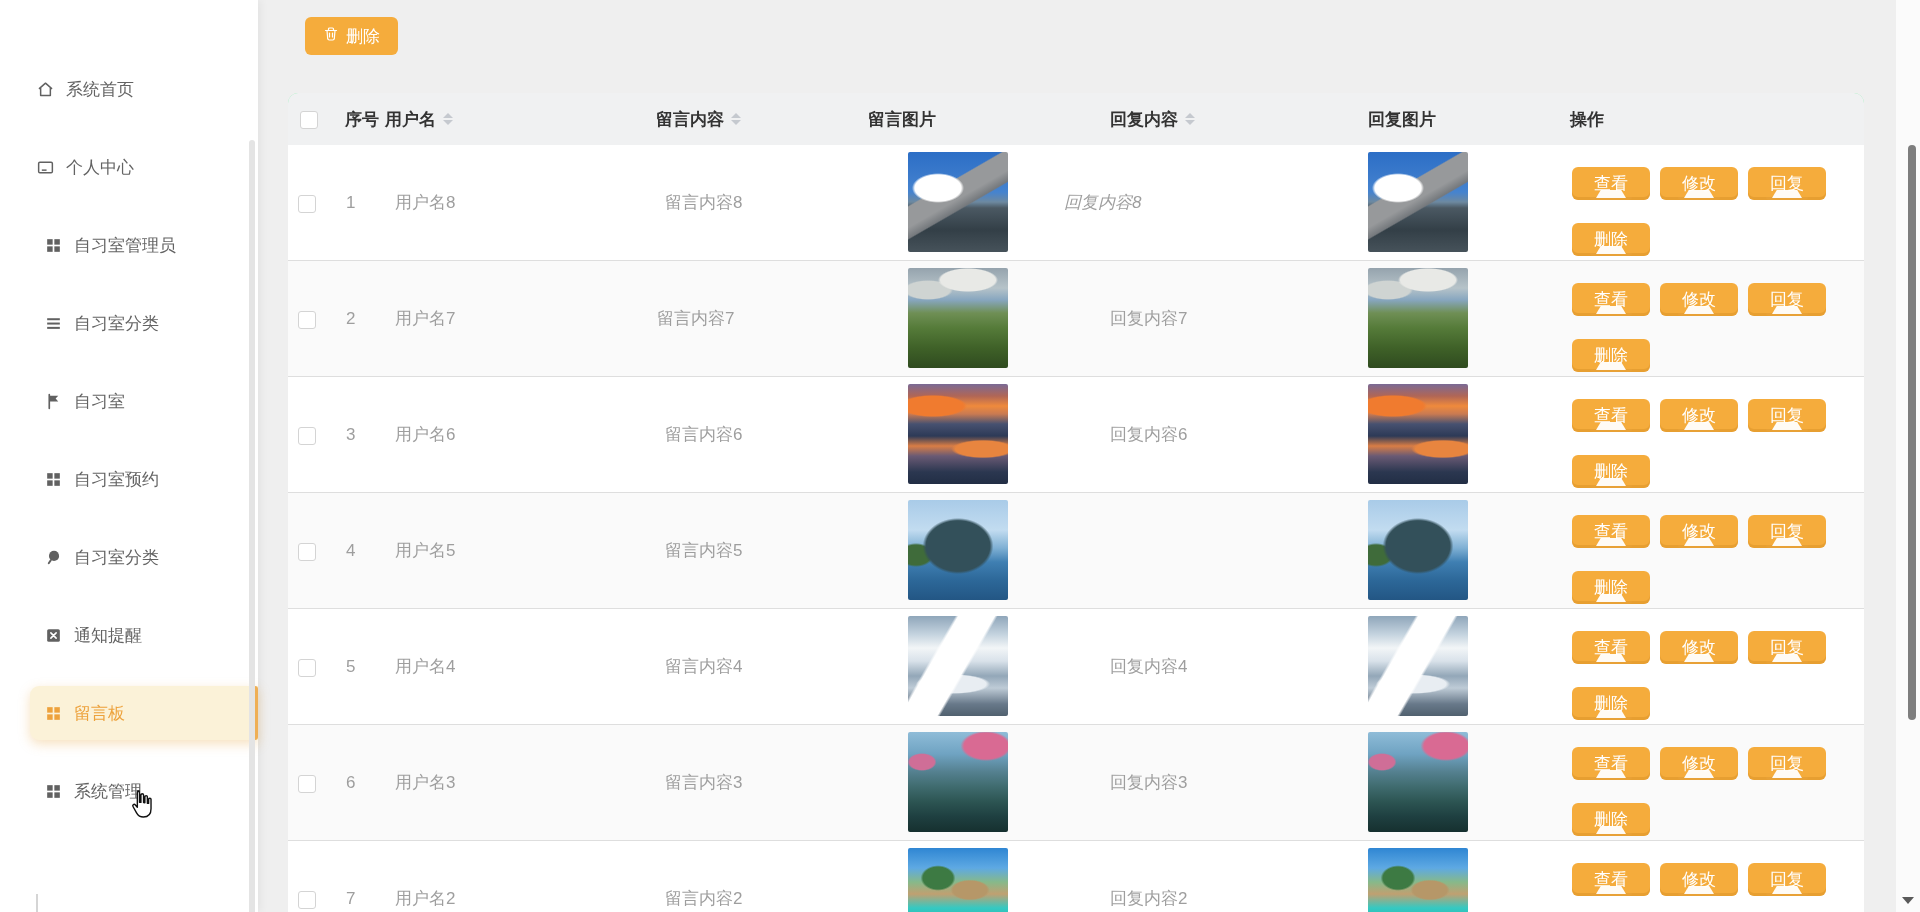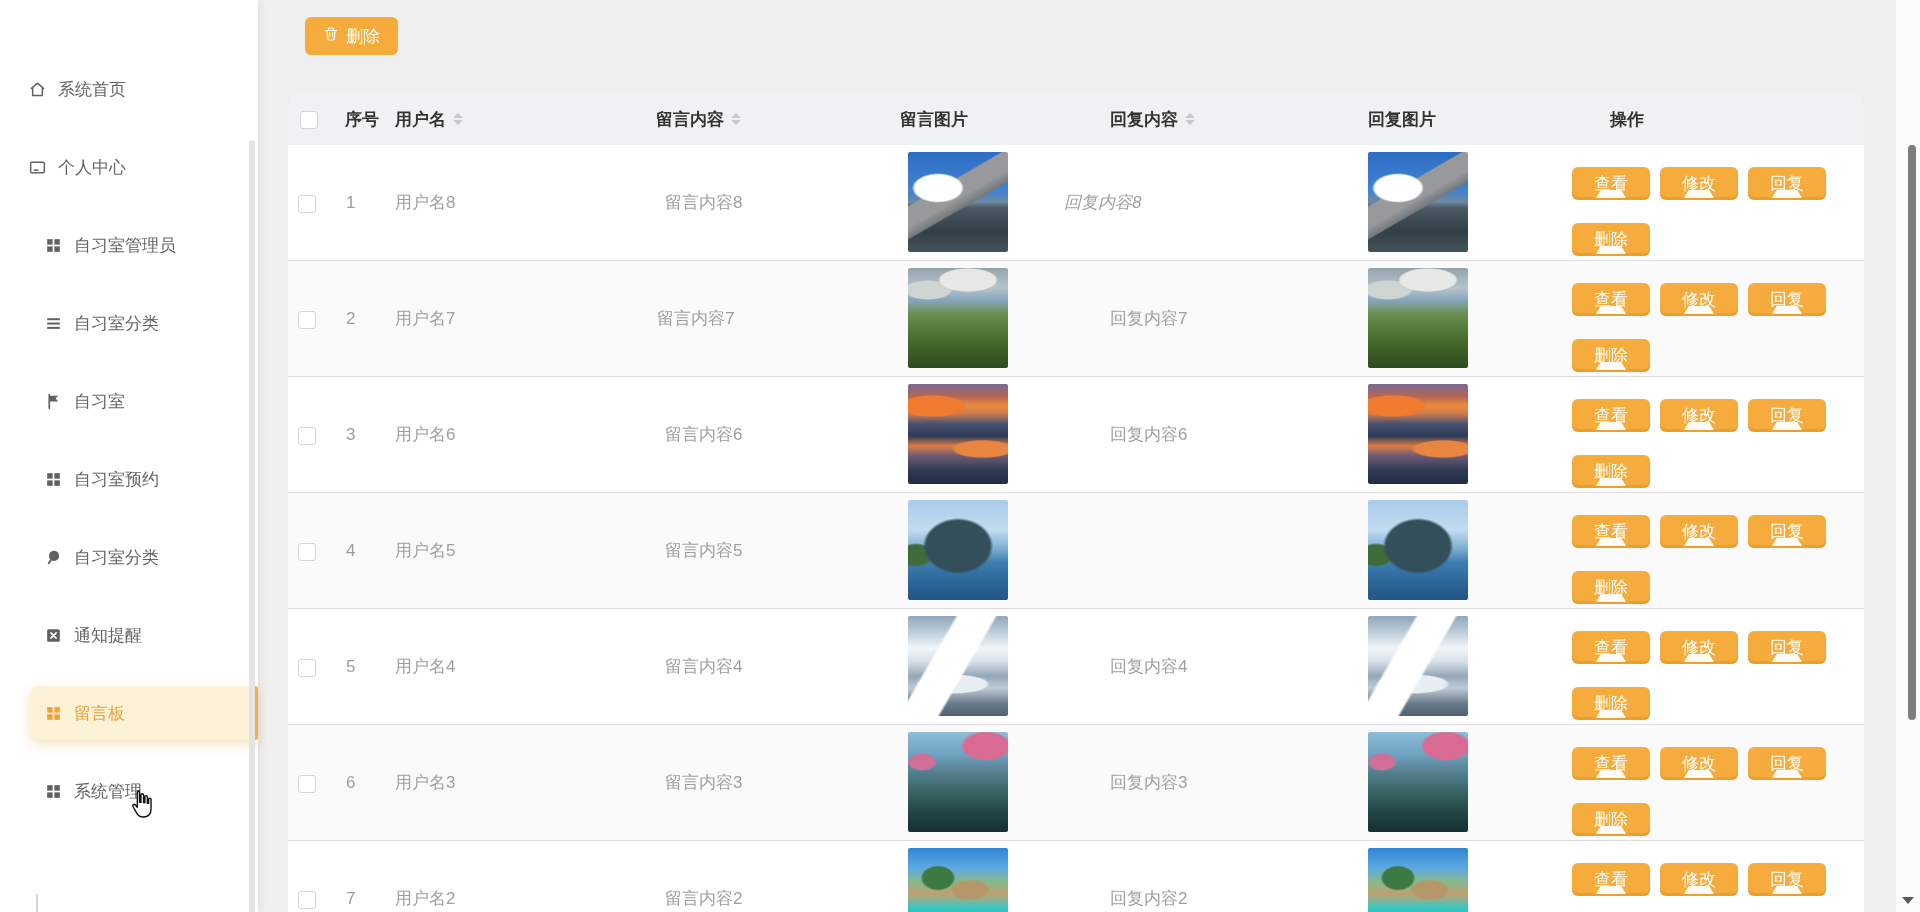--- a/index.html
+++ b/index.html
@@ -4,21 +4,21 @@
 <style>
   html,body{margin:0;padding:0;}
   body{font-family:"Liberation Sans","DejaVu Sans",sans-serif;}
   #stage{position:relative;width:1920px;height:912px;overflow:hidden;background:#EFEFEF;}
 
   
   #sidebar{position:absolute;left:0;top:0;width:258px;height:912px;background:#FFFFFF;
            box-shadow:3px 0 8px rgba(0,0,0,.05);z-index:5;}
   #menu{position:absolute;left:0;top:50px;right:0;}
   .sb-item{position:relative;height:78px;display:flex;align-items:center;color:#636363;
-           font-size:17px;cursor:pointer;padding-left:28px;}
+           font-size:17px;cursor:pointer;padding-left:36px;}
   .sb-item.indent{padding-left:44px;}
   .sb-item .sb-ico{width:19px;height:19px;margin-right:11px;display:inline-flex;color:#616161;flex:none;}
   .sb-item .sb-ico svg{width:100%;height:100%;}
   .sb-item.active{color:#EDA23C;}
   .sb-item.active .sb-ico{color:#EDA23C;}
   .sb-item.active::before{content:"";position:absolute;left:30px;right:0;top:12px;bottom:12px;
            background:#FBF2D8;border-radius:9px 0 0 9px;z-index:-1;
            box-shadow:0 4px 12px rgba(233,170,75,.35);}
   .sb-item.active::after{content:"";position:absolute;right:0;top:12px;bottom:12px;width:6px;
            background:#EFAF55;border-radius:3px;}
@@ -226,48 +226,48 @@
     </span>
     <span>删除</span>
   </button>
 
   <section id="card">
     <div id="thead">
       <span class="ckbox"></span>
     <span class="th" style="left: 57px;">
           <span>序号</span>
         </span>
-        <span class="th" style="left: 107px;">
+        <span class="th" style="left: 97px;">
           <span>用户名</span>
           <span class="caret">
             <i class="up"></i>
             <i class="down"></i>
           </span>
         </span>
         <span class="th" style="left: 368px;">
           <span>留言内容</span>
           <span class="caret">
             <i class="up"></i>
             <i class="down"></i>
           </span>
         </span>
-        <span class="th" style="left: 612px;">
+        <span class="th" style="left: 580px;">
           <span>留言图片</span>
         </span>
         <span class="th" style="left: 822px;">
           <span>回复内容</span>
           <span class="caret">
             <i class="up"></i>
             <i class="down"></i>
           </span>
         </span>
         <span class="th" style="left: 1080px;">
           <span>回复图片</span>
         </span>
-        <span class="th" style="left: 1282px; margin-left: 40px;">
+        <span class="th" style="left: 1282px;">
           <span>操作</span>
         </span>
       </div>
     <div id="tbody">
         <div class="trow">
           <span class="ckbox"></span>
           <span class="cell" style="left: 58px;">1</span>
           <span class="cell" style="left: 107px;">用户名8</span>
           <span class="cell" style="left: 377px;">留言内容8</span>
           <span class="cell" style="left: 776px; font-style: italic;">回复内容8</span>

